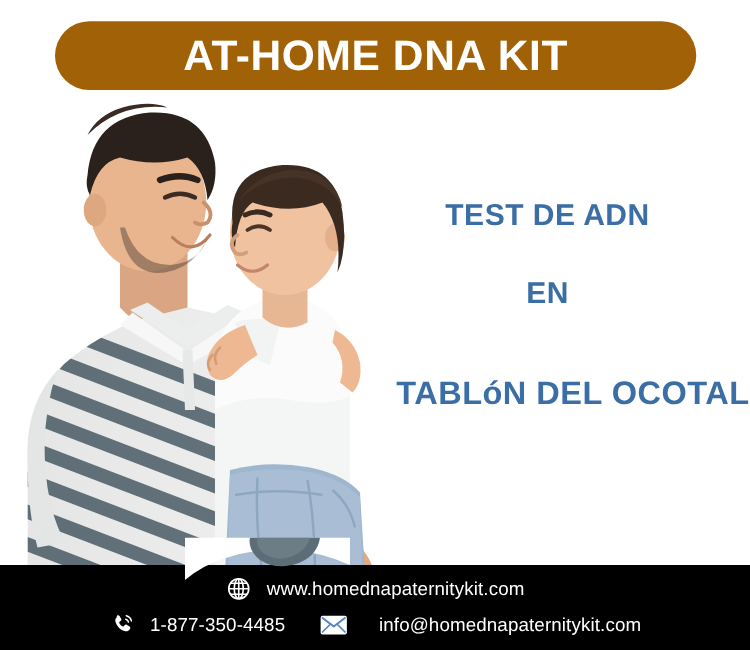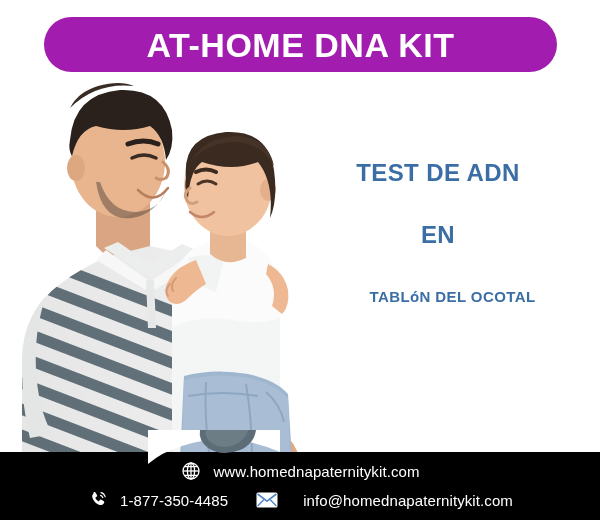--- a/index.html
+++ b/index.html
@@ -17,21 +17,21 @@
     width:600px; height:520px;
     background:#ffffff;
     overflow:hidden;
   }
 
   
   .header-pill {
     position:absolute;
     left:44px; top:17px;
     width:513px; height:55px;
-    background:#a21caf;
+    background:#a16207;
     border-radius:28px;
     display:flex;
     align-items:center;
     justify-content:center;
   }
   .header-title {
     color:#ffffff;
     font-size:34px;
     font-weight:bold;
     letter-spacing:0.5px;
@@ -56,22 +56,22 @@
   }
   .head-line {
     color:#3a6ea5;
     font-size:24px;
     font-weight:bold;
     letter-spacing:0.4px;
     line-height:1.1;
     white-space:nowrap;
   }
   .head-line.l1 { margin-bottom:36px; }
-  .head-line.l2 { margin-bottom:40px; }
-  .head-line.l3 { font-size:15px;padding-left:29px; }
+  .head-line.l2 { margin-bottom:51px; }
+  .head-line.l3 { font-size:26px;padding-left:29px; }
 
   
   .footer {
     position:absolute;
     left:0; top:452px;
     width:600px; height:68px;
     background:#000000;
   }
   .footer-row {
     position:absolute;

